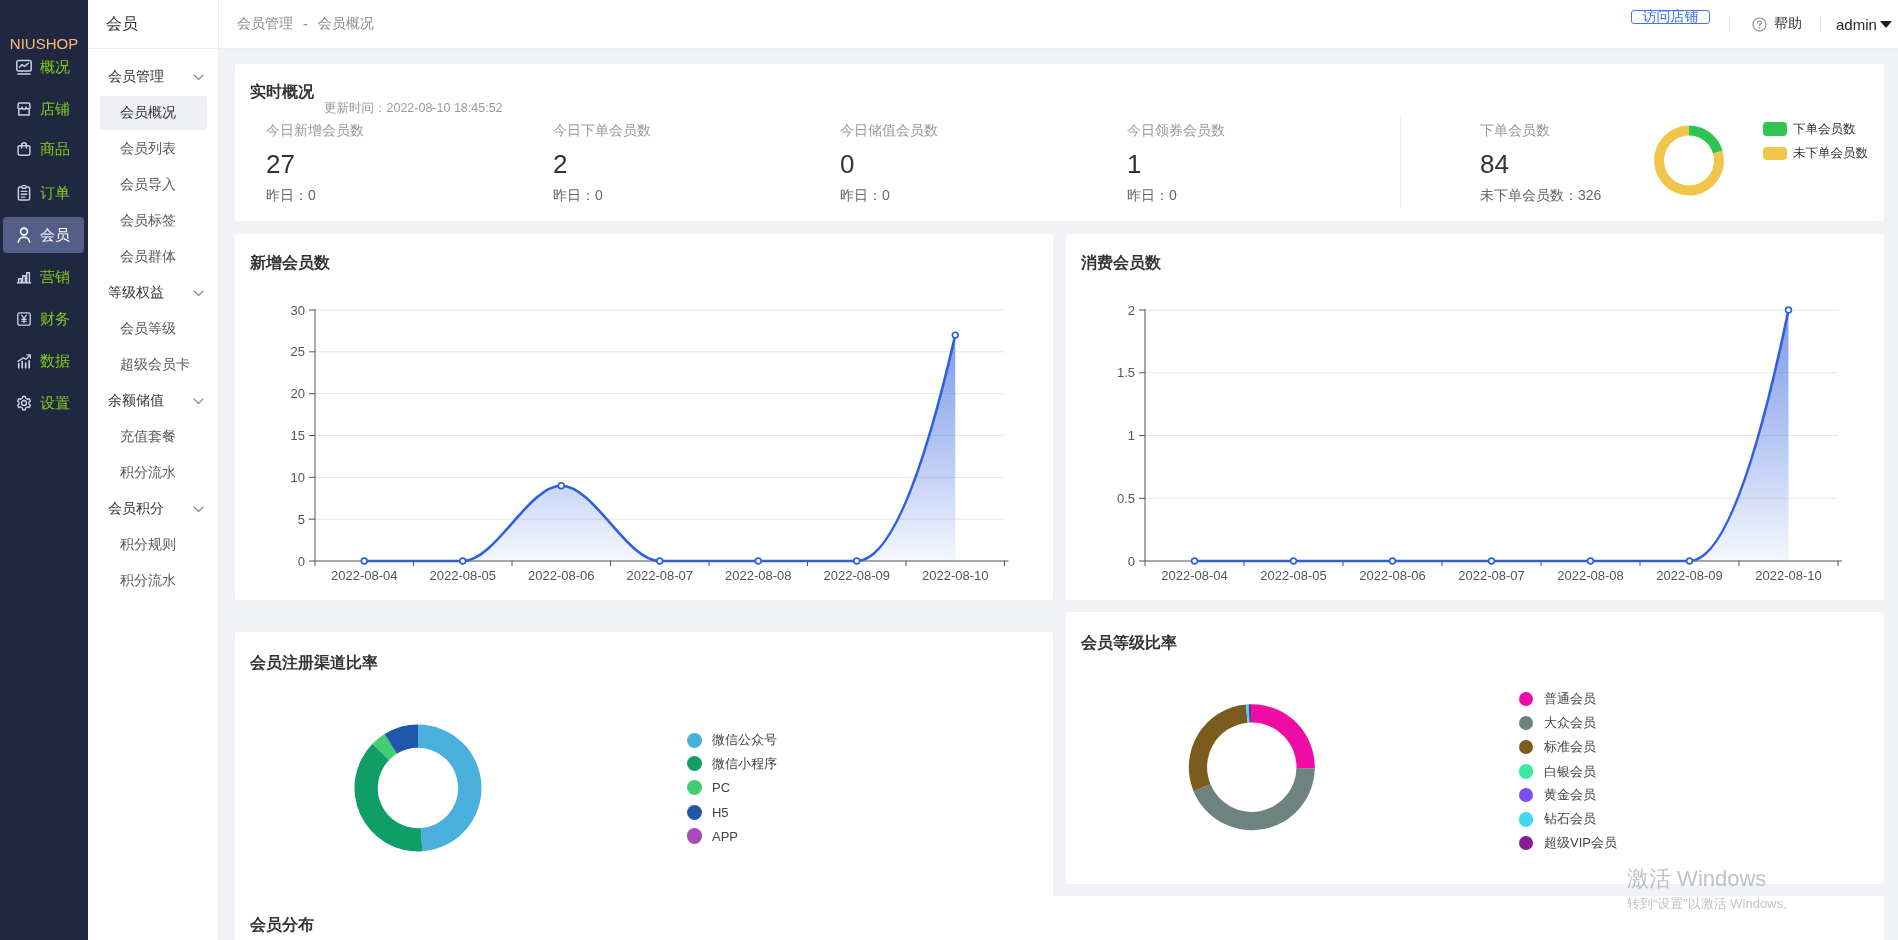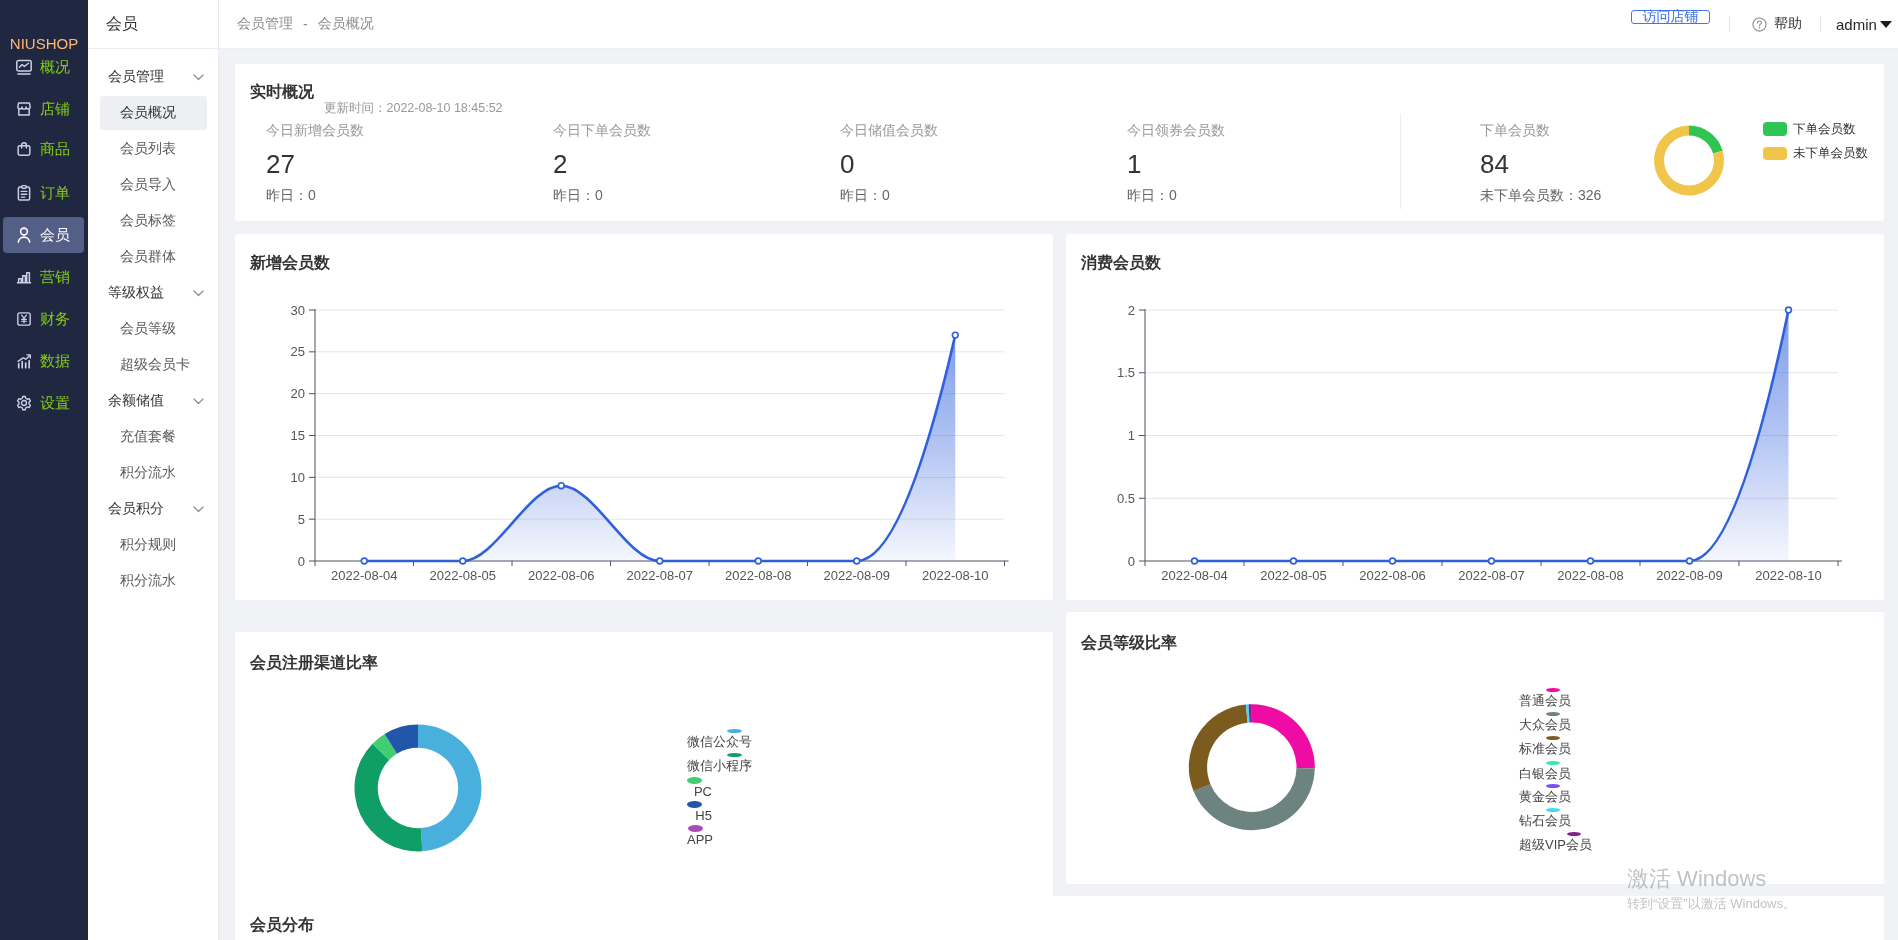--- a/index.html
+++ b/index.html
@@ -63,21 +63,21 @@
   .rt-legend-item .sw { width:24px; height:13.5px; border-radius:4px; margin-right:6px; }
   .rt-legend-item .lt { font-size:12.5px; color:#333; }
 
   .chart-card svg, .pie-card svg { position:absolute; left:0; top:0; }
   #card-line1 { left:16px; top:185px; width:818px; height:366px; }
   #card-line2 { left:847px; top:185px; width:818px; height:366px; }
   #card-pie1 { left:16px; top:563px; width:818px; height:272px;margin-top:20px; }
   #card-pie2 { left:847px; top:563px; width:818px; height:272px; }
   #card-dist { left:16px; top:847px; width:1649px; height:60px; }
 
-  .pie-legend-item { position:absolute; display:flex; align-items:flex-end;flex-direction:column; }
+  .pie-legend-item { position:absolute; display:flex; align-items:center; }
   .pie-legend-item .dot { border-radius:50%; }
   .pie-legend-item .lt { font-size:13px; color:#444; }
 
   
   .watermark { position:absolute; left:1627px; top:866px; z-index:40; color:rgba(127,133,144,0.5); pointer-events:none; }
   .watermark .w1 { font-size:22px; line-height:26px; }
   .watermark .w2 { font-size:13px; line-height:16px; margin-top:4px; }
 </style>
 </head>
 <body>

